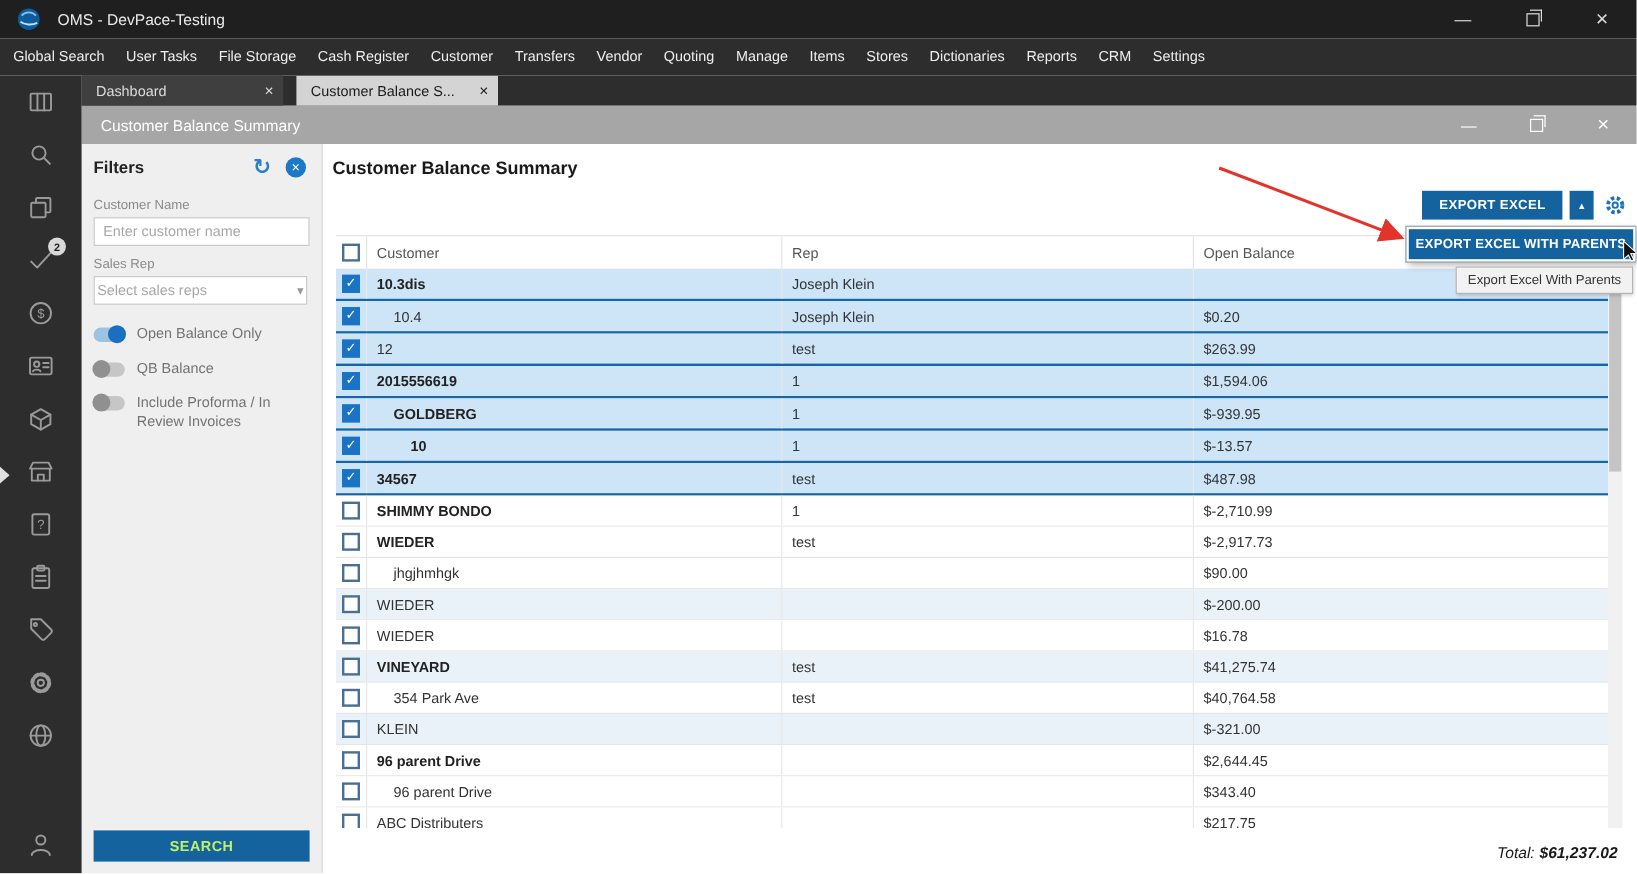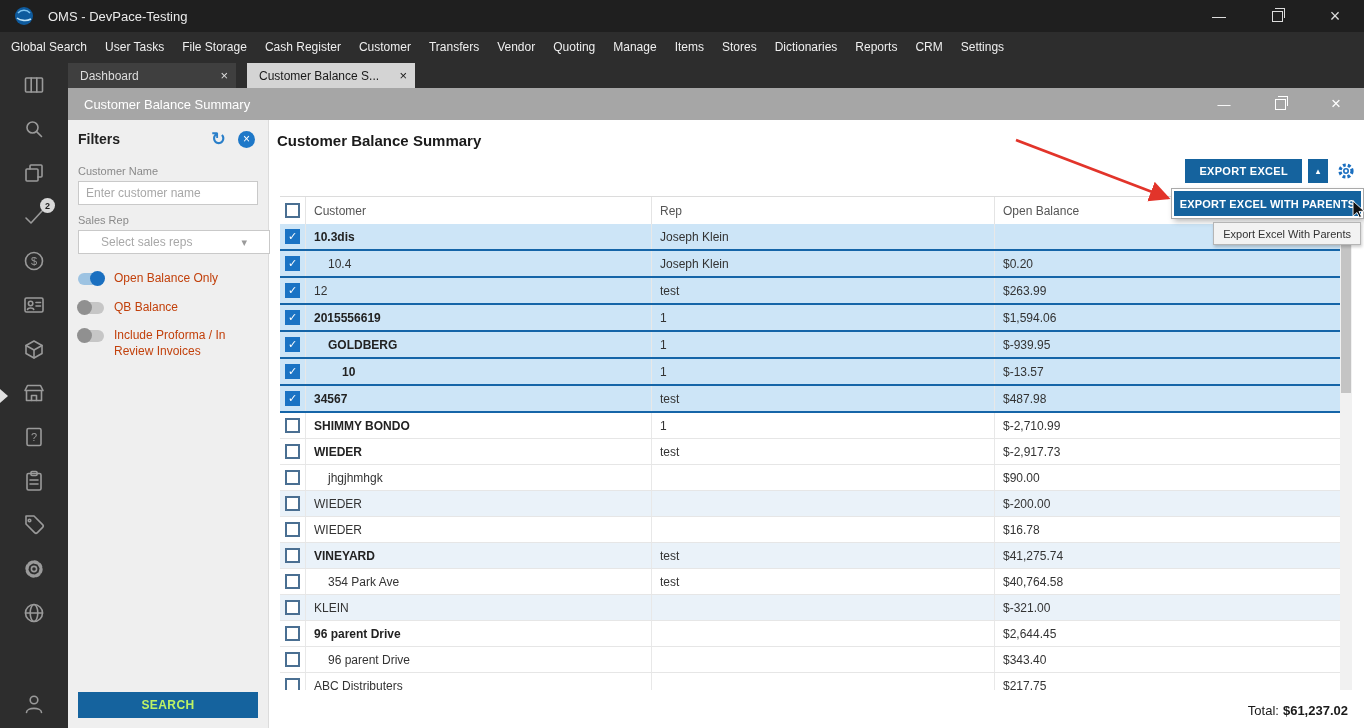--- a/index.html
+++ b/index.html
@@ -56,32 +56,32 @@
   .filters{position:absolute;top:120px;left:68px;width:200px;bottom:0;background:#efefef;border-right:1px solid #dcdcdc;z-index:2;}
   .filters-header{display:flex;align-items:center;padding:10px 13px 8px 10px;}
   .filters-title{font-weight:bold;font-size:14px;color:#222;flex:1;}
   .refresh-ic{color:#2a7fc9;font-size:18px;font-weight:bold;margin-right:12px;line-height:1;}
   .clear-ic{width:17px;height:17px;border-radius:50%;background:#1e78c8;color:#fff;font-size:12px;
             display:flex;align-items:center;justify-content:center;line-height:1;}
   .f-label{margin:9px 10px 4px;font-size:11px;color:#8a8a8a;}
   .f-input{display:block;margin:0 10px;width:164px;height:22px;border:1px solid #c9c9c9;background:#fff;
            font-size:12px;padding:0 7px;color:#333;font-family:inherit;}
   .f-input::placeholder{color:#a8a8a8;}
-  .f-select{margin:0 10px;width:192px;height:24px;border:1px solid #c9c9c9;background:#fff;
-            display:flex;align-items:center;padding:0 22px;font-size:12px;color:#a8a8a8;box-sizing:border-box;}
+  .f-select{margin:0 10px;width:178px;height:24px;border:1px solid #c9c9c9;background:#fff;
+            display:flex;align-items:center;padding:0 2px;font-size:12px;color:#a8a8a8;box-sizing:border-box;}
   .f-select .caret{margin-left:auto;color:#9a9a9a;font-size:11px;}
   .toggles{margin-top:17px;display:flex;flex-direction:column;gap:13px;padding:0 10px;}
   .toggle-row{display:flex;align-items:flex-start;gap:10px;}
   .switch{width:26px;height:12px;border-radius:6px;position:relative;flex:0 0 auto;margin-top:2px;}
   .switch.on{background:#9dc3e2;}
   .switch.off{background:#c6c6c6;}
   .knob{position:absolute;top:-2px;width:15px;height:15px;border-radius:50%;}
   .switch.on .knob{right:-1px;background:#1a6fc0;}
   .switch.off .knob{left:-1px;background:#909090;}
-  .toggle-label{font-size:12px;color:#c2410c;width:132px;line-height:1.3;}
+  .toggle-label{font-size:12px;color:#737373;width:132px;line-height:1.3;}
   .search-btn{position:absolute;left:10px;right:10px;bottom:10px;height:26px;background:#15639e;color:#bef264;
               font-size:12px;font-weight:bold;display:flex;align-items:center;justify-content:center;letter-spacing:.4px;}
 
   
   .main{position:absolute;top:120px;left:268px;right:0;bottom:0;background:#fff;z-index:1;}
   .main-title{position:absolute;left:9px;top:12px;font-size:15px;font-weight:bold;color:#1a1a1a;}
   .export-group{position:absolute;top:39px;right:36px;display:flex;gap:6px;}
   .export-btn{height:24px;background:#15639e;color:#fff;font-size:11px;font-weight:bold;
               display:flex;align-items:center;padding:0 14px;letter-spacing:.3px;}
   .export-caret{width:20px;height:24px;background:#15639e;color:#fff;display:flex;align-items:center;
@@ -114,21 +114,21 @@
   .cb-cell{width:26px;justify-content:center;flex:0 0 auto;}
   .c-customer{width:346px;flex:0 0 auto;}
   .c-rep{width:343px;padding-left:8px;flex:0 0 auto;}
   .c-balance{flex:1;padding-left:8px;border-right:none;}
   .b{font-weight:bold;color:#222;}
   .cbx{width:15px;height:15px;border:2px solid #4a6f92;background:#fff;box-sizing:border-box;
        display:flex;align-items:center;justify-content:center;font-size:11px;color:#fff;line-height:1;}
   .cbx.on{background:#1a73c4;border-color:#1a73c4;}
   .scrollbar{position:absolute;top:27px;right:0;bottom:0;width:12px;background:#f1f1f1;}
   .scroll-thumb{position:absolute;top:1px;left:1px;right:1px;height:168px;background:#c4c4c4;}
-  .total{position:absolute;right:16px;bottom:10px;font-size:13px;color:#1a1a1a;}
+  .total{position:absolute;right:16px;bottom:10px;font-size:13px;color:#1a1a1a;font-style:italic;}
   .total .tv{font-weight:bold;margin-left:4px;}
 </style>
 </head>
 <body>
 
 <div class="app">
 
   <div class="titlebar">
     <svg class="logo" viewBox="0 0 20 20">
       <circle cx="10" cy="10" r="9" fill="#0e5b9e"></circle>

